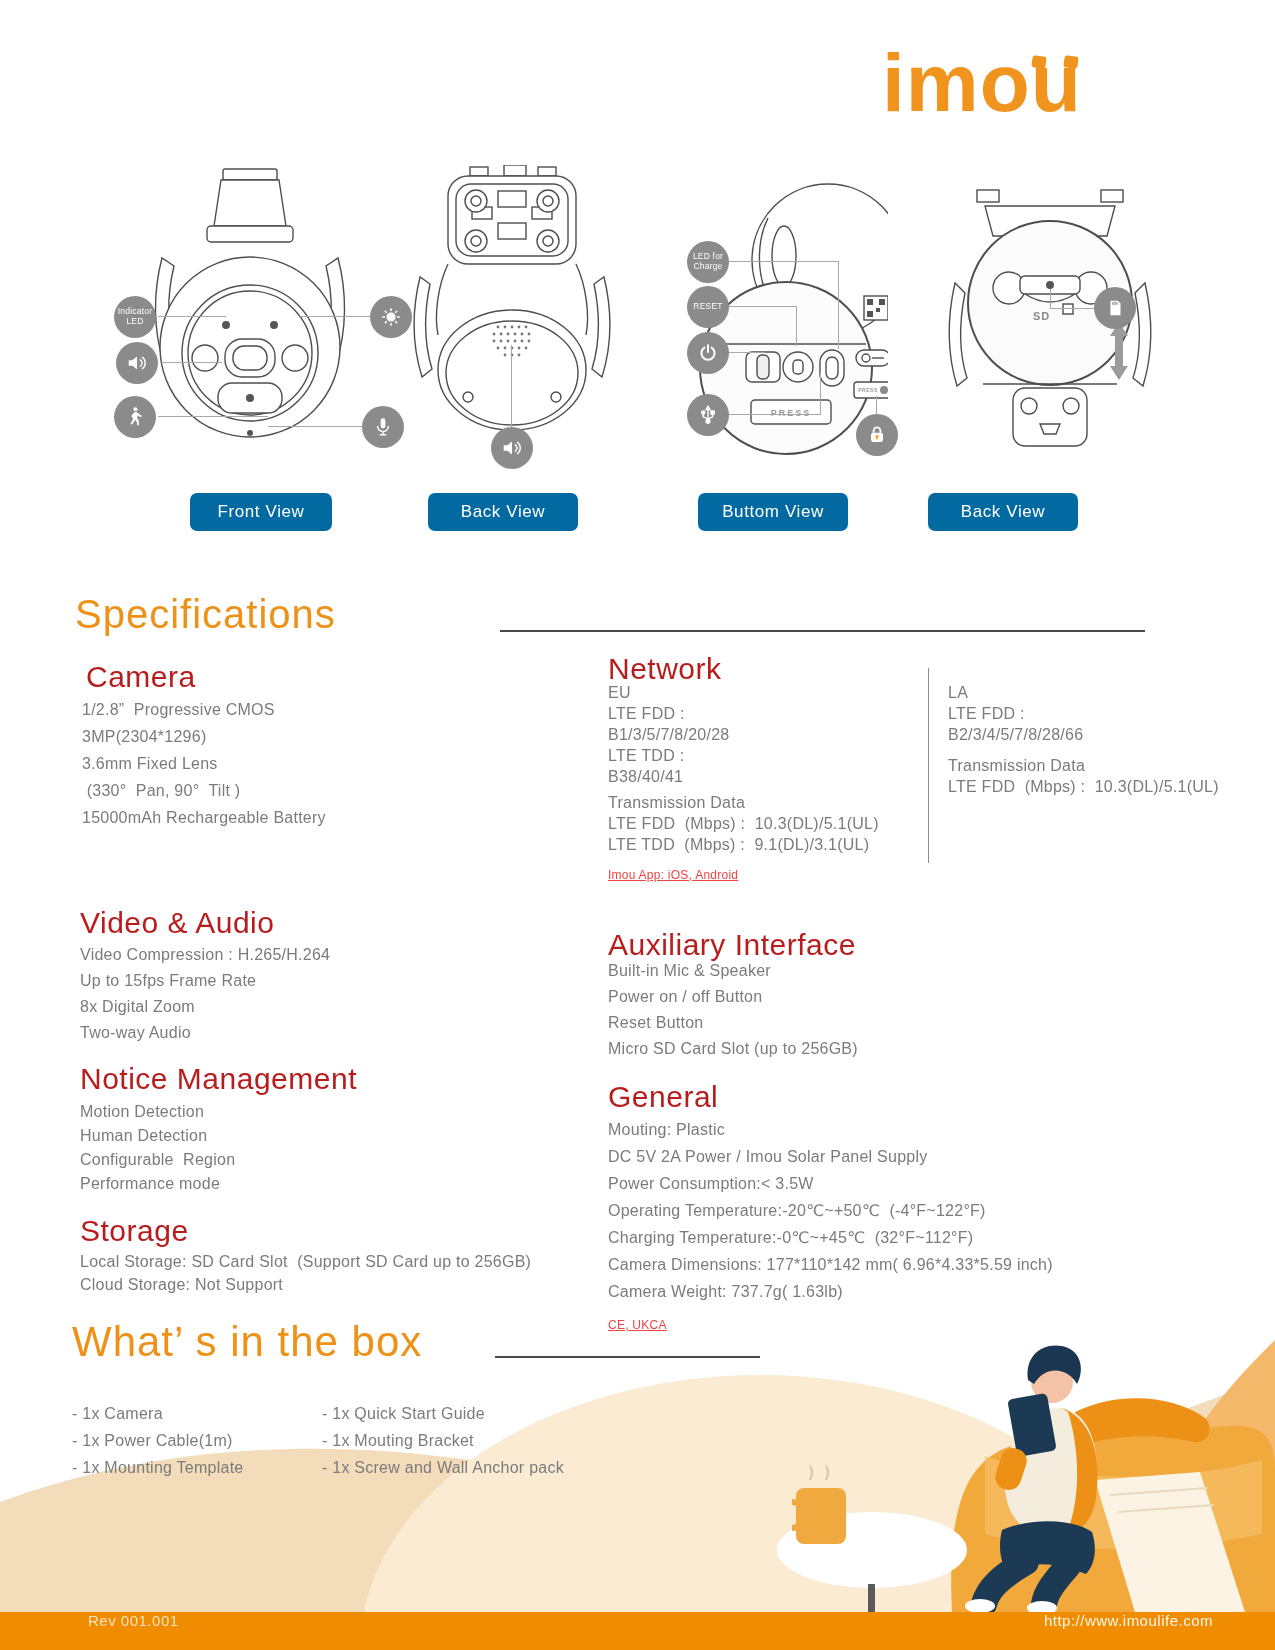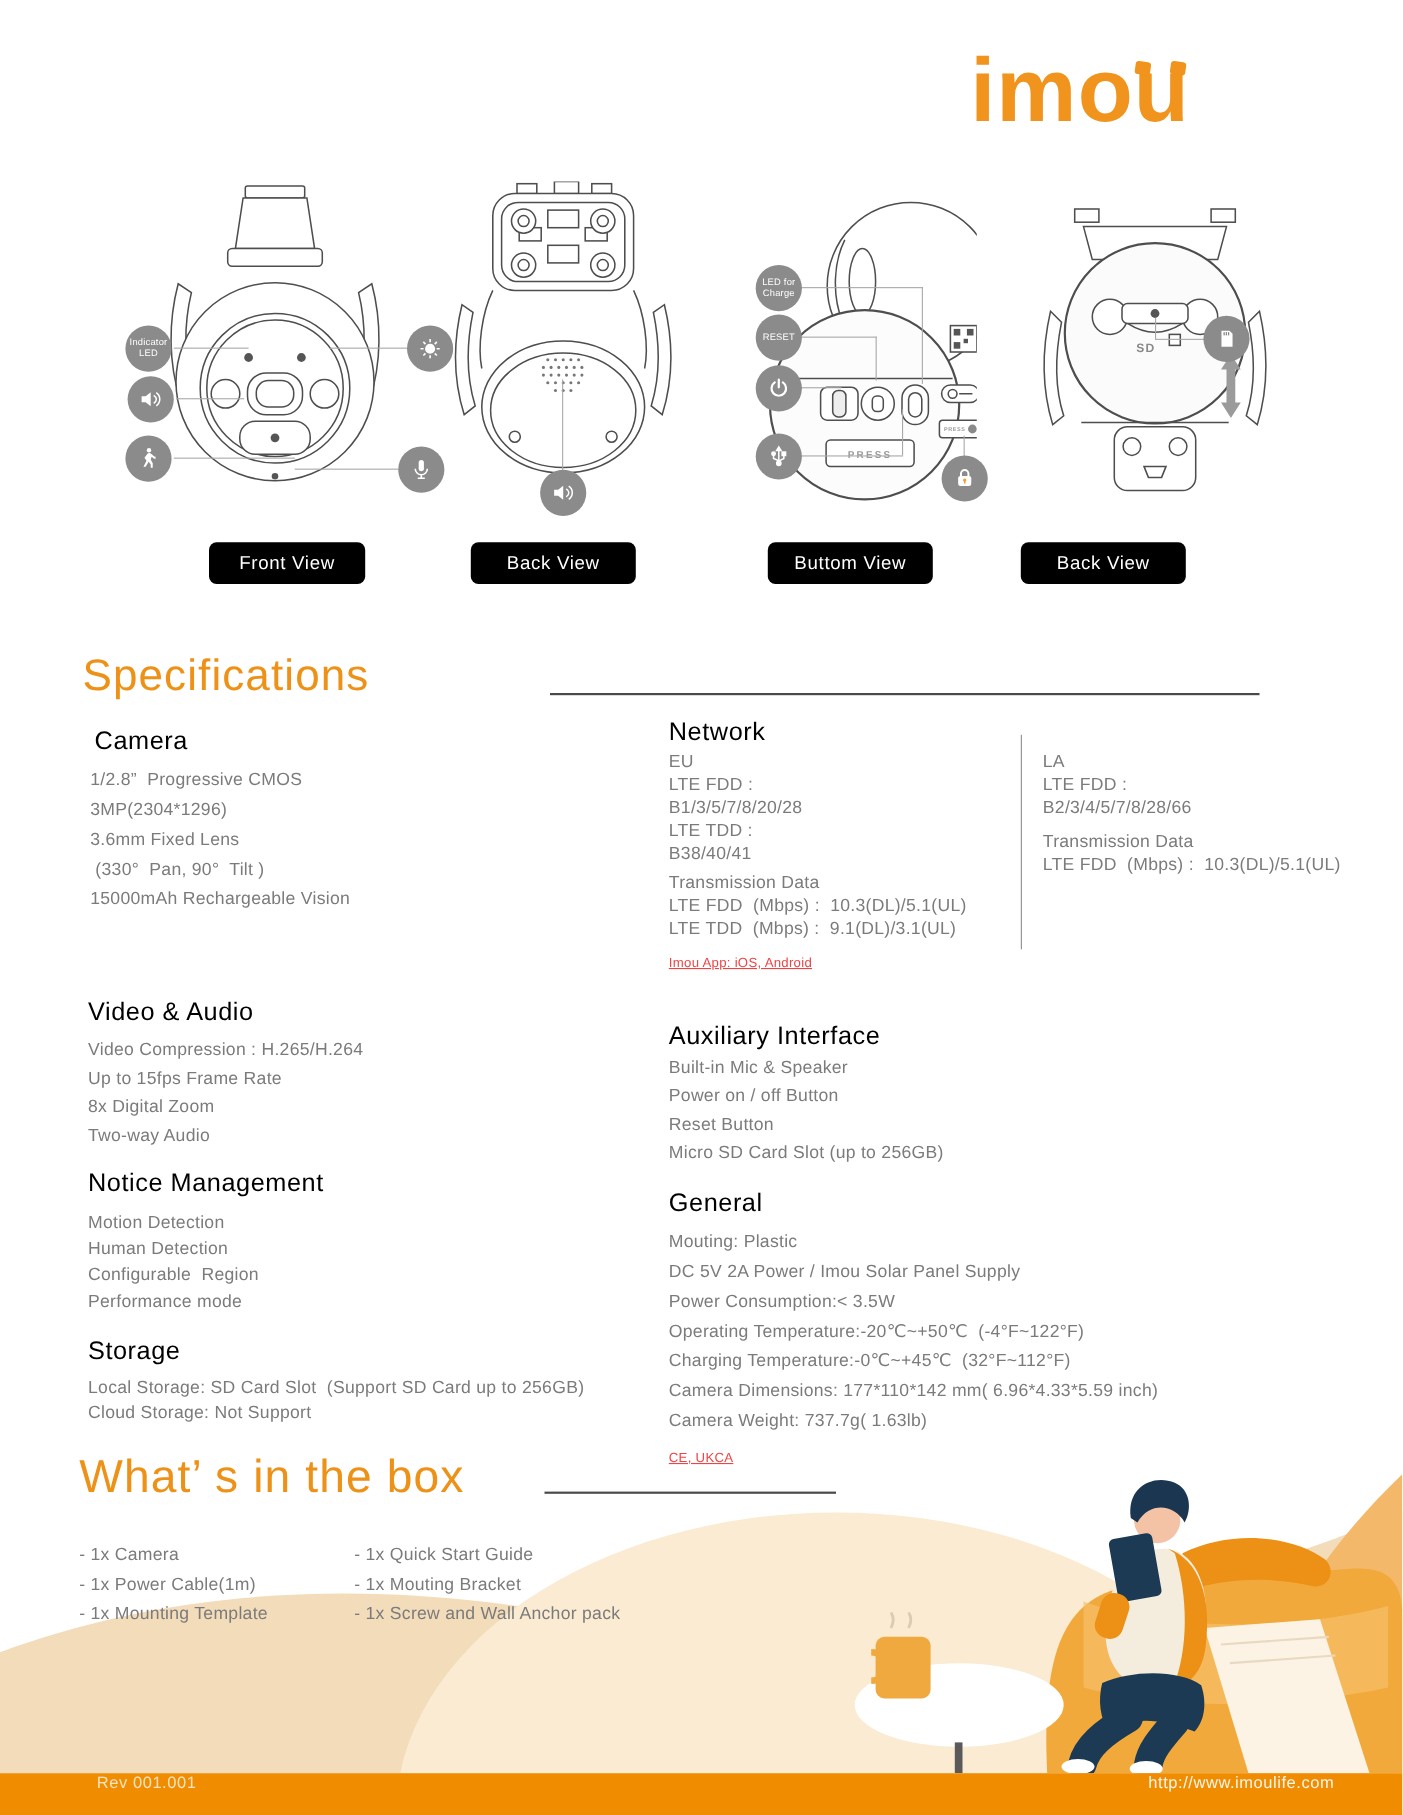--- a/index.html
+++ b/index.html
@@ -12,25 +12,25 @@
         font-size:82px;letter-spacing:1px;line-height:1;}
   .logo .umlaut{position:absolute;right:4px;top:14px;width:46px;height:14px;}
   .logo .umlaut span{position:absolute;width:14px;height:12px;background:#F0941E;border-radius:3px;}
   .logo .umlaut span:first-child{left:0;transform:rotate(8deg);}
   .logo .umlaut span:last-child{right:0;transform:rotate(8deg);}
   
   .callout{position:absolute;width:42px;height:42px;border-radius:50%;background:#8B8B8B;
            display:flex;align-items:center;justify-content:center;color:#fff;text-align:center;z-index:3;}
   .callout .ctext{font-size:8.5px;line-height:1.15;letter-spacing:.2px;white-space:pre-line;}
   .leader{position:absolute;background:#A8A8A8;z-index:2;}
-  .view-btn{position:absolute;height:38px;background:#000000;border-radius:7px;color:#fff;
+  .view-btn{position:absolute;height:38px;background:#0369a1;border-radius:7px;color:#fff;
             font-size:17px;display:flex;align-items:center;justify-content:center;letter-spacing:.6px;z-index:3;}
   
   .h-main{position:absolute;font-size:40px;color:#ED9117;letter-spacing:1px;z-index:3;}
-  .h-sub{position:absolute;font-size:23px;color:#000000;letter-spacing:.5px;z-index:3;}
+  .h-sub{position:absolute;font-size:30px;color:#b91c1c;letter-spacing:.5px;z-index:3;}
   .lines{position:absolute;z-index:3;}
   .spec-line{color:#7B7B7B;font-size:16px;letter-spacing:.25px;white-space:pre;}
   .lh27 .spec-line{line-height:27px;}
   .lh26 .spec-line{line-height:26px;}
   .lh24 .spec-line{line-height:24px;}
   .lh23 .spec-line{line-height:23px;}
   .lh21 .spec-line{line-height:21px;}
   .divider{position:absolute;height:2px;background:#4A4A4A;z-index:3;}
   .vdivider{position:absolute;width:1px;background:#8c8c8c;z-index:3;}
   .single-line{position:absolute;color:#ef4444;font-size:12px;letter-spacing:.25px;white-space:pre;z-index:3;text-decoration:underline;}
@@ -330,21 +330,21 @@
 
 <h1 class="h-main" style="left:75px;top:592px;margin:0;font-weight:400">Specifications</h1>
 <div class="divider" style="left:500px;top:630px;width:645px"></div>
 
 <h2 class="h-sub" style="left:86px;top:660px;margin:0;font-weight:400">Camera</h2>
 <div class="lines lh27" style="left:82px;top:696px">
     <div class="spec-line">1/2.8”  Progressive CMOS</div>
     <div class="spec-line">3MP(2304*1296)</div>
     <div class="spec-line">3.6mm Fixed Lens</div>
     <div class="spec-line"> (330°  Pan, 90°  Tilt )</div>
-    <div class="spec-line">15000mAh Rechargeable Vision</div>
+    <div class="spec-line">15000mAh Rechargeable Battery</div>
   </div>
 
 <h2 class="h-sub" style="left:80px;top:906px;margin:0;font-weight:400">Video &amp; Audio</h2>
 <div class="lines lh26" style="left:80px;top:942px">
     <div class="spec-line">Video Compression : H.265/H.264</div>
     <div class="spec-line">Up to 15fps Frame Rate</div>
     <div class="spec-line">8x Digital Zoom</div>
     <div class="spec-line">Two-way Audio</div>
   </div>
 

